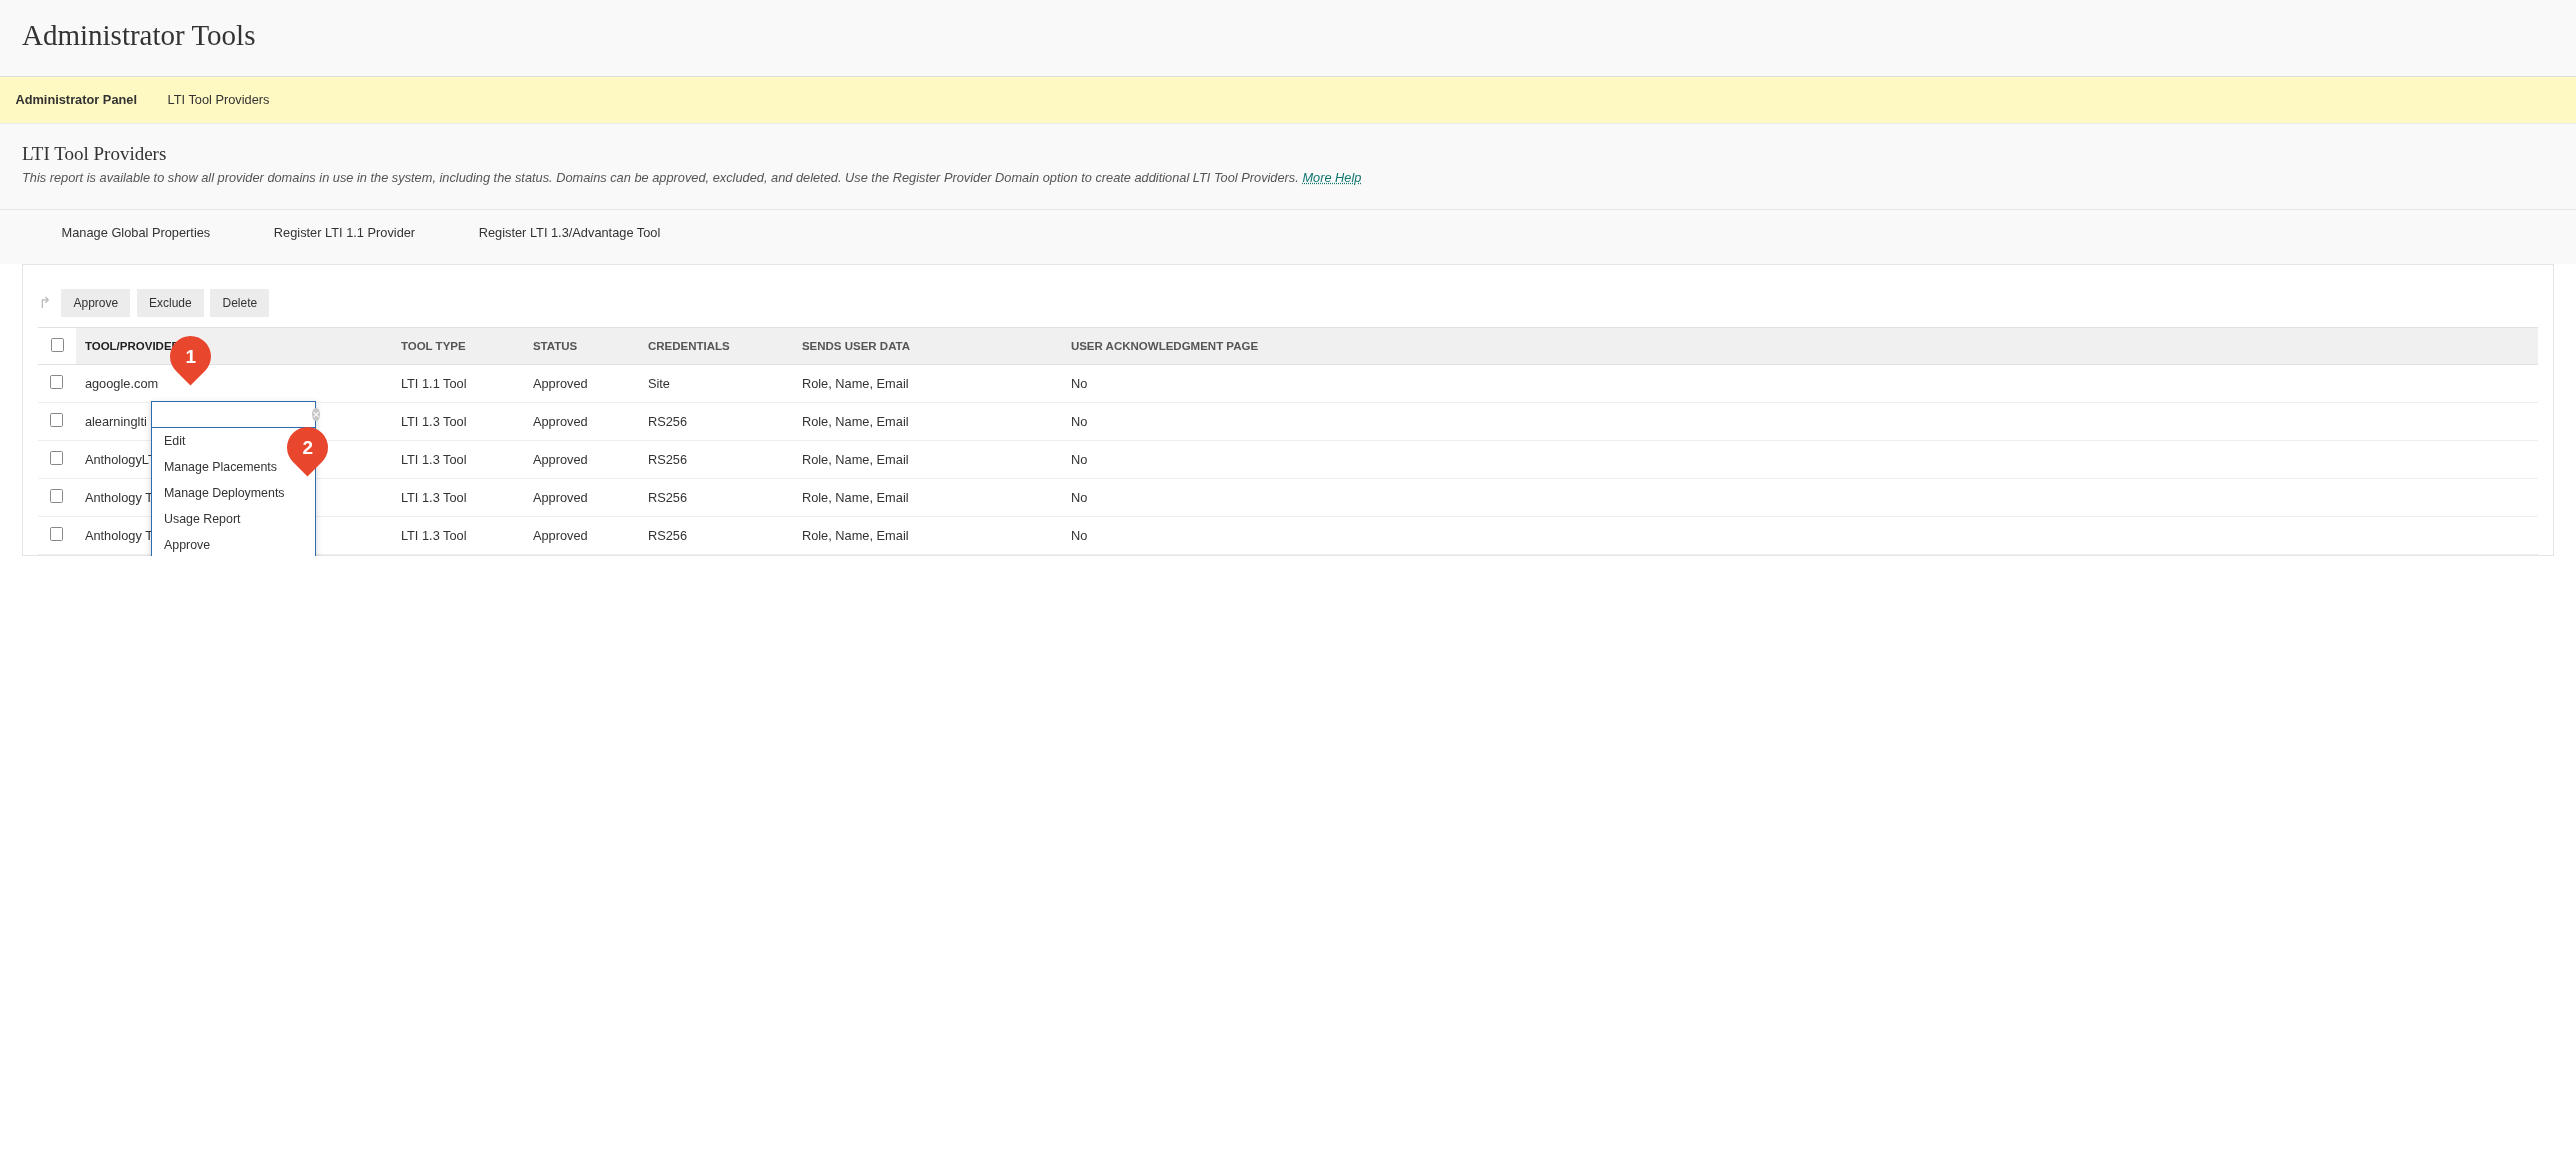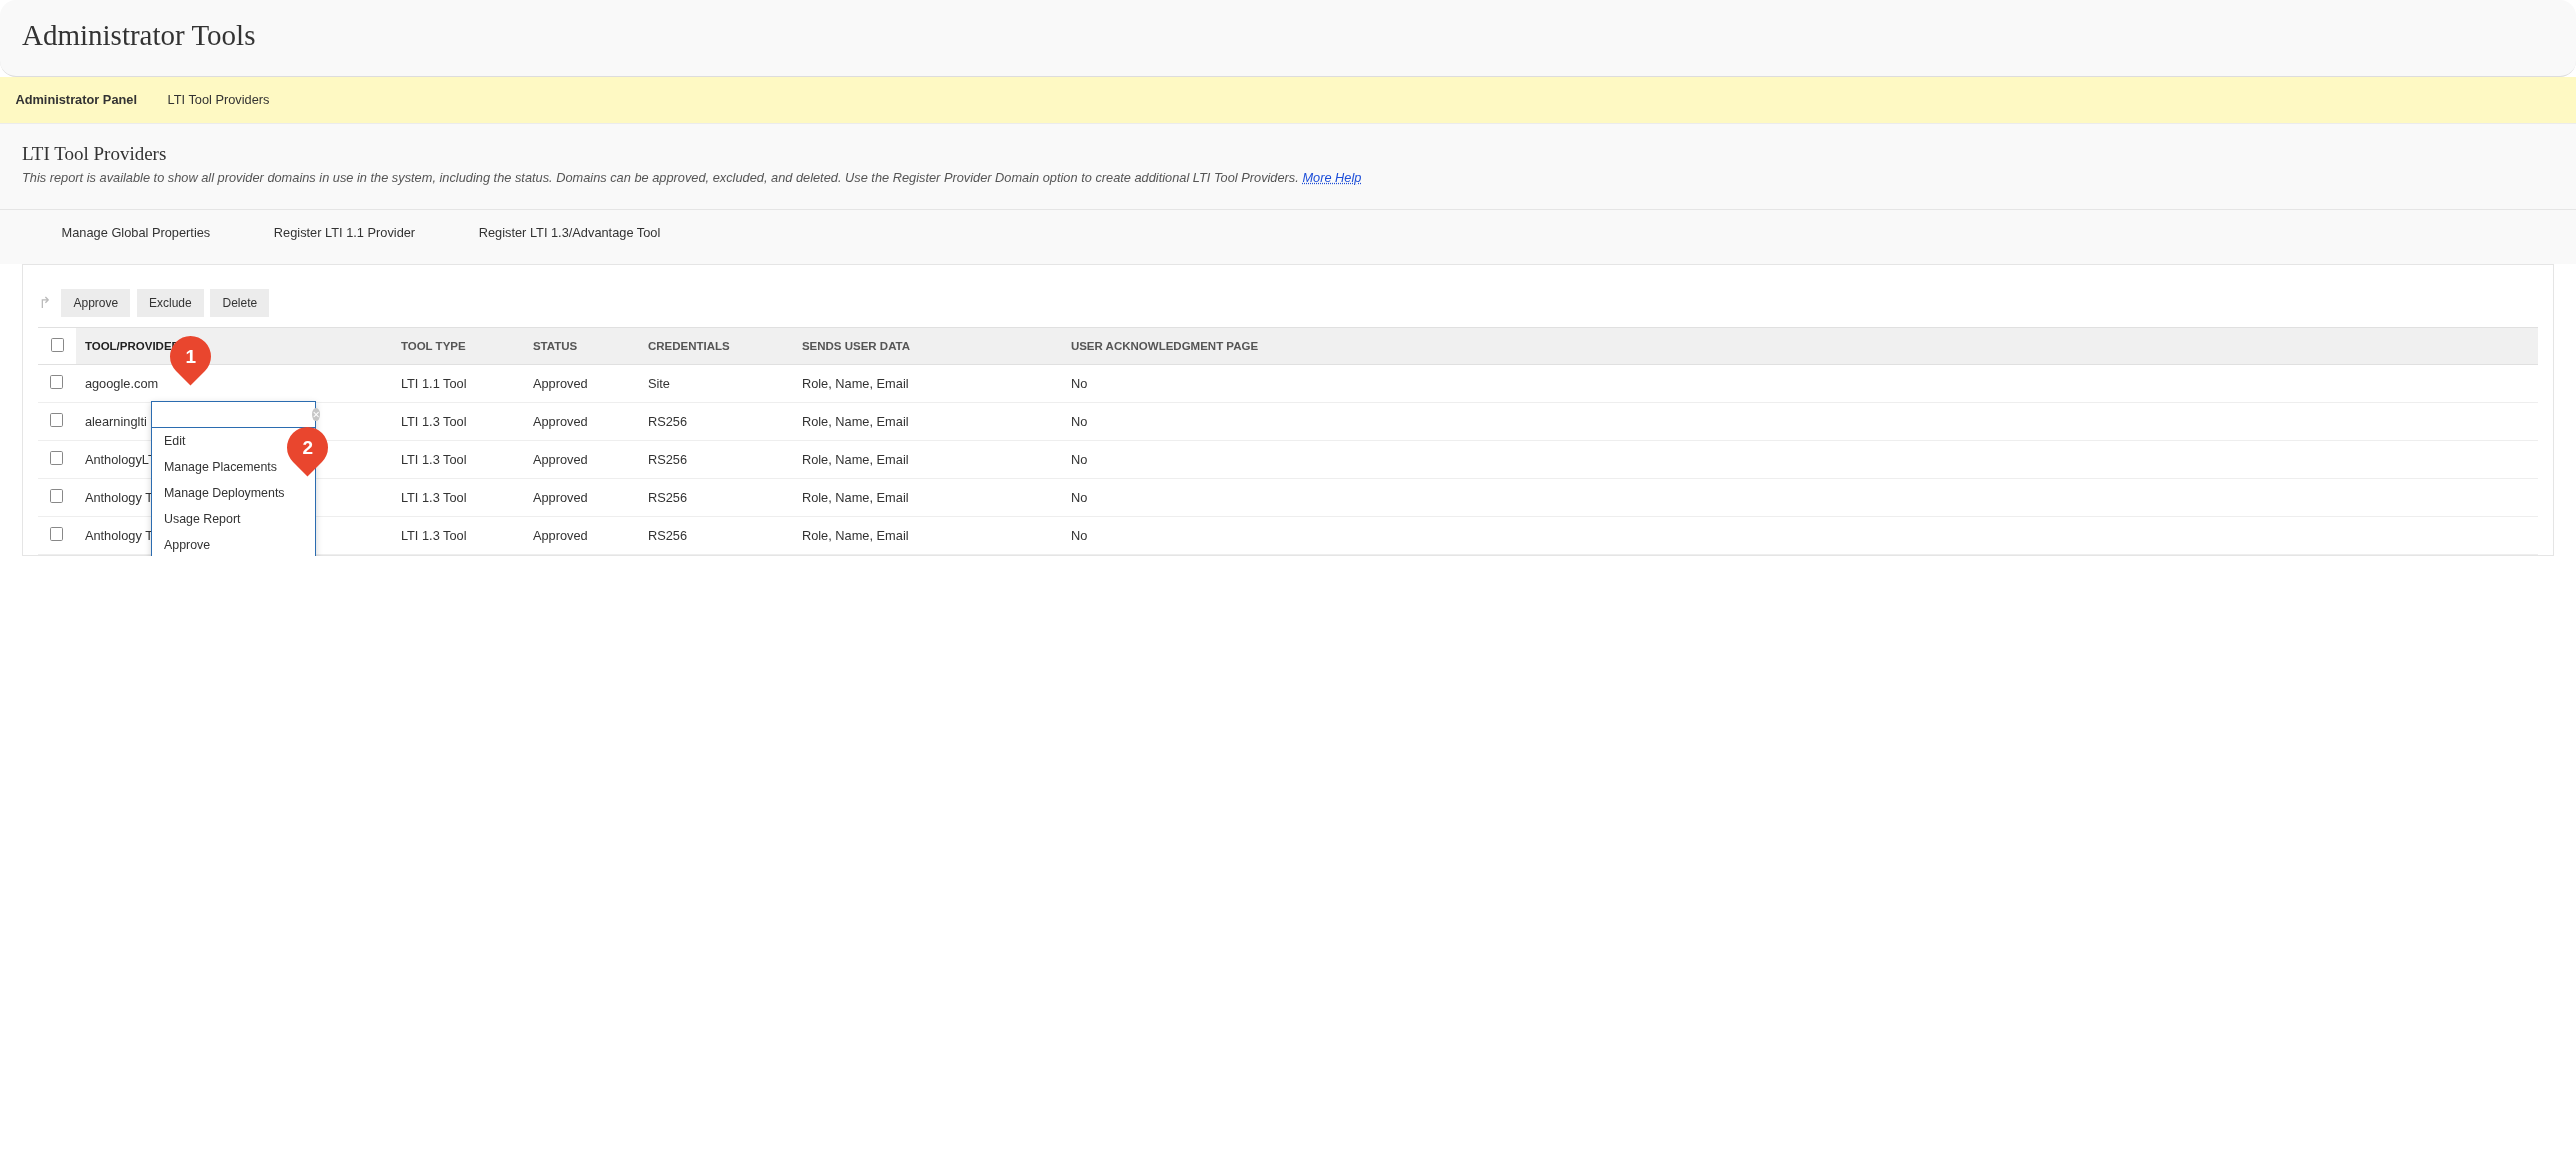--- a/index.html
+++ b/index.html
@@ -6,21 +6,20 @@
   body {
     font-family: -apple-system, BlinkMacSystemFont, "Segoe UI", Helvetica, Arial, sans-serif;
     background: #fff;
     color: #333;
     font-size: 12.8px;
   }
   .header {
     padding: 19px 22px 24px;
     background: #f9f9f9;
     border-bottom: 0.9px solid #ddd;
-    border-radius: 16px;
   }
   .page-title {
     font-size: 29px;
     font-weight: 400;
     color: #333;
     font-family: Georgia, "Times New Roman", serif;
   }
   .breadcrumb {
     padding: 15.4px 15.4px;
     background: #fef9c3;
@@ -48,21 +47,21 @@
   }
   .section-desc {
     font-size: 12.8px;
     color: #555;
     font-style: italic;
   }
   .section-desc .more-help {
     text-decoration: underline dotted;
     cursor: pointer;
     font-style: italic;
-    color: #1d4ed8;
+    color: #0f766e;
   }
 
   .sub-nav {
     padding: 15.4px 25.6px 24px;
     background: #f9f9f9;
     font-size: 12.8px;
   }
   .sub-nav .sn-item {
     display: inline-block;
     margin-right: 24px;

